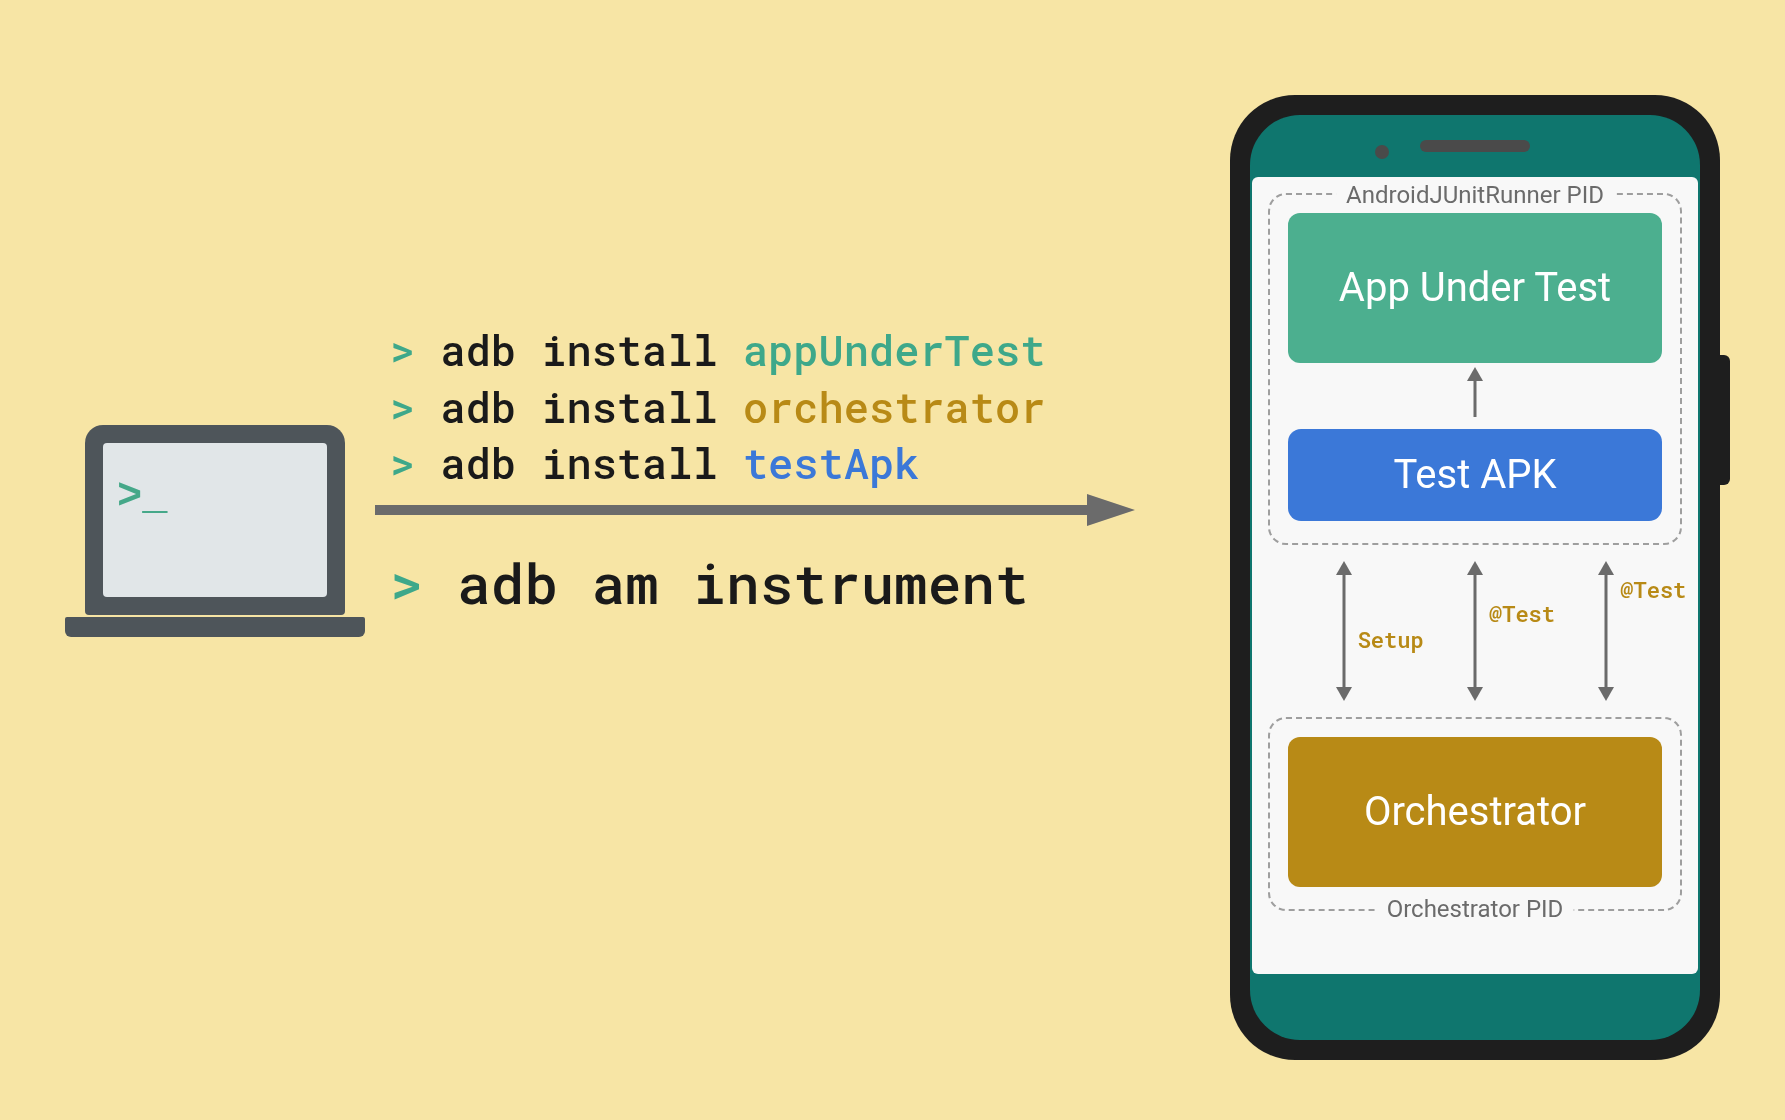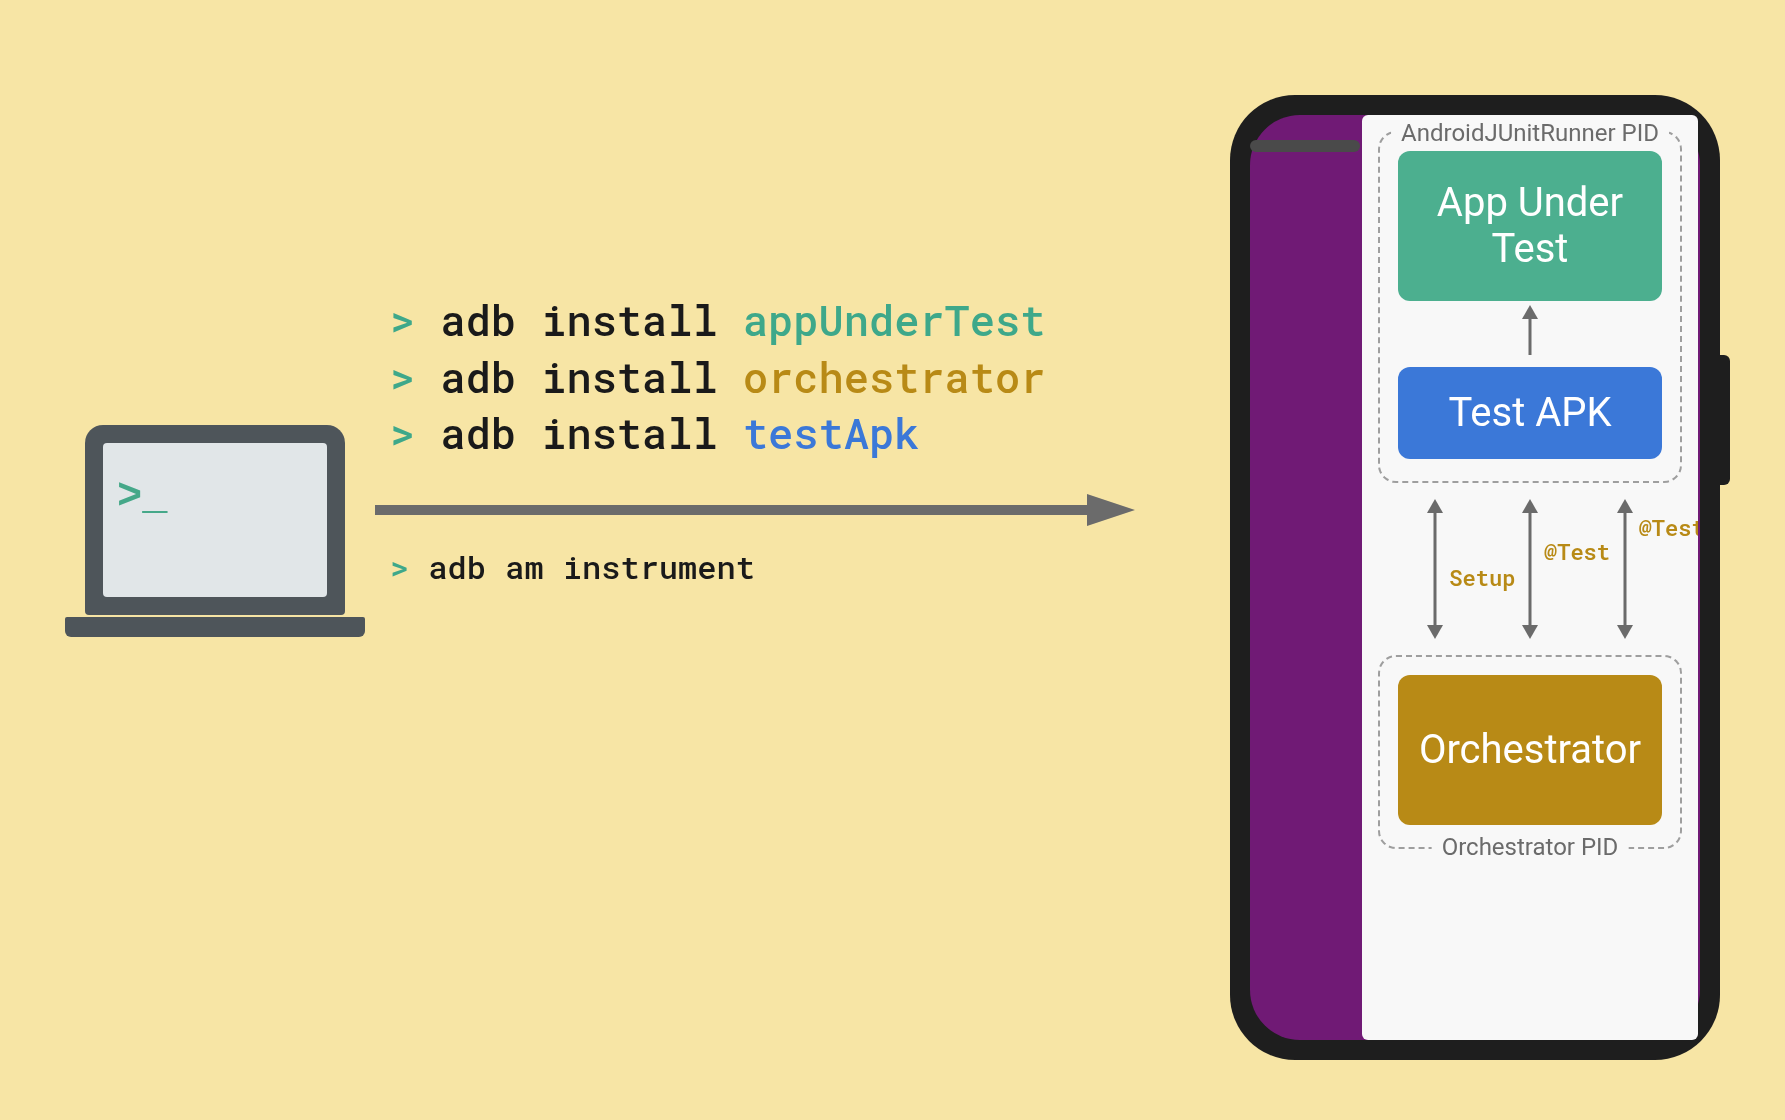--- a/index.html
+++ b/index.html
@@ -50,39 +50,39 @@
     border-radius: 2px 2px 6px 6px;
     margin: 2px auto 0 auto;
     position: relative;
     left: -20px;
   }
 
   
   .commands {
     position: absolute;
     left: 390px;
-    top: 292px;
+    top: 322px;
     font-family: "Roboto Mono", "Courier New", monospace;
     font-size: 42px;
     line-height: 1.35;
     font-weight: 500;
     color: #1a1a1a;
   }
   .cmd-line { white-space: nowrap; }
   .prompt-sym { color: #3ea88a; }
   .arg-green { color: #3ea88a; }
   .arg-blue  { color: #3b78d8; }
   .arg-gold  { color: #b88a16; }
 
   .commands-bottom {
     position: absolute;
     left: 390px;
     top: 545px;
     font-family: "Roboto Mono", "Courier New", monospace;
-    font-size: 32px;
+    font-size: 56px;
     font-weight: 500;
     color: #1a1a1a;
   }
 
   
   .big-arrow {
     position: absolute;
     left: 375px;
     top: 492px;
     width: 760px;
@@ -106,25 +106,25 @@
     right: -10px;
     top: 260px;
     width: 10px;
     height: 130px;
     background: #1e1e1e;
     border-radius: 0 6px 6px 0;
   }
   .phone-inner {
     width: 100%;
     height: 100%;
-    background: #701a75;
+    background: #0f766e;
     border-radius: 50px;
     position: relative;
     display: flex;
-    flex-direction: row;
+    flex-direction: column;
   }
   .phone-speaker-area {
     height: 62px;
     display: flex;
     align-items: center;
     justify-content: center;
     gap: 30px;
   }
   .phone-speaker {
     width: 110px;
@@ -182,21 +182,21 @@
     color: #fff;
     font-size: 40px;
     display: flex;
     align-items: center;
     justify-content: center;
     text-align: center;
     padding: 0;
     line-height: 1.15;
   }
   .box-green { background: #4caf8f; height: 150px; }
-  .box-blue  { background: #3b78d8; height: 92px; margin-top: 12px; }
+  .box-blue  { background: #3b78d8; height: 92px; margin-top: 12px; border-radius: 13px; }
   .box-gold  { background: #b88a16; height: 150px; }
 
   
   .inner-arrow {
     display: flex;
     justify-content: center;
     margin: 4px 0;
   }
 
   

